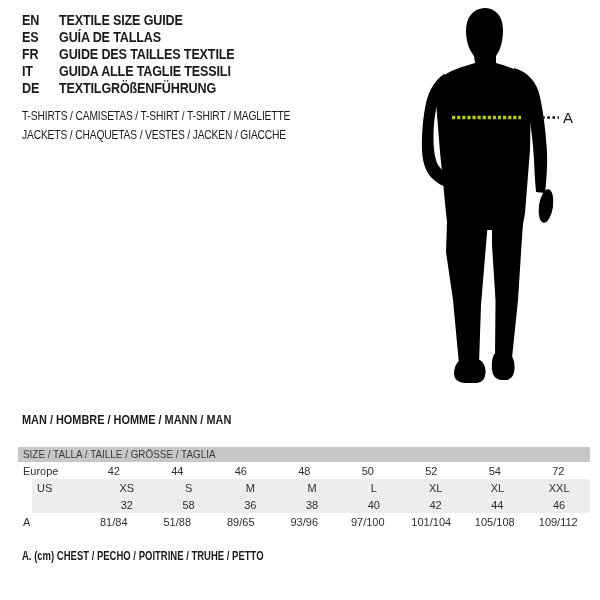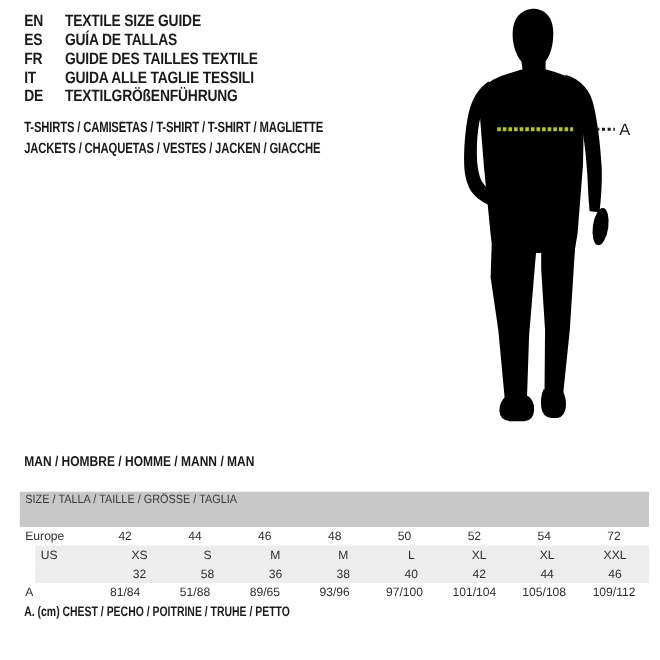--- a/index.html
+++ b/index.html
@@ -11,31 +11,31 @@
   .cond  { display:inline-block; transform:scaleX(.84); transform-origin:0 50%; white-space:nowrap; }
   .tight { display:inline-block; transform:scaleX(.76); transform-origin:0 50%; white-space:nowrap; }
 
   
   .lang-list { position:absolute; left:22px; top:11px; }
   .lang-row  { display:grid; grid-template-columns:37px 1fr; align-items:center; height:17px; }
   .lang-code, .lang-label { font-weight:700; font-size:15px; letter-spacing:-.2px; }
 
   
   .categories { position:absolute; left:22px; top:106px; }
-  .heading { font-weight:700; font-size:13.5px; line-height:19px; letter-spacing:-.2px; }
+  .heading { font-weight:400; font-size:13.5px; line-height:19px; letter-spacing:-.2px; }
 
   
   .figure { position:absolute; left:400px; top:0; width:200px; height:420px; }
 
   
   .section-title { position:absolute; left:22px; top:412px; font-weight:700; font-size:13px; }
 
   
   .size-table { position:absolute; left:18px; top:447px; width:572px; }
-  .thead { background:#c7c7c7; height:32px; line-height:15px; font-size:11px;
+  .thead { background:#c7c7c7; height:15px; line-height:15px; font-size:11px;
            padding-left:5px; color:#3a3a3a; }
   .trow  { display:grid; grid-template-columns:64px repeat(8,1fr); height:17px;
            align-items:center; font-size:11px; color:#2e2e2e; }
   .trow.shade { background:#ededed;margin-left:14px; }
   .tlabel { padding-left:5px; }
   .tcell  { text-align:center; }
 
   
   .footnote { position:absolute; left:22px; top:549px; font-weight:700; font-size:12.5px; }
 </style>

